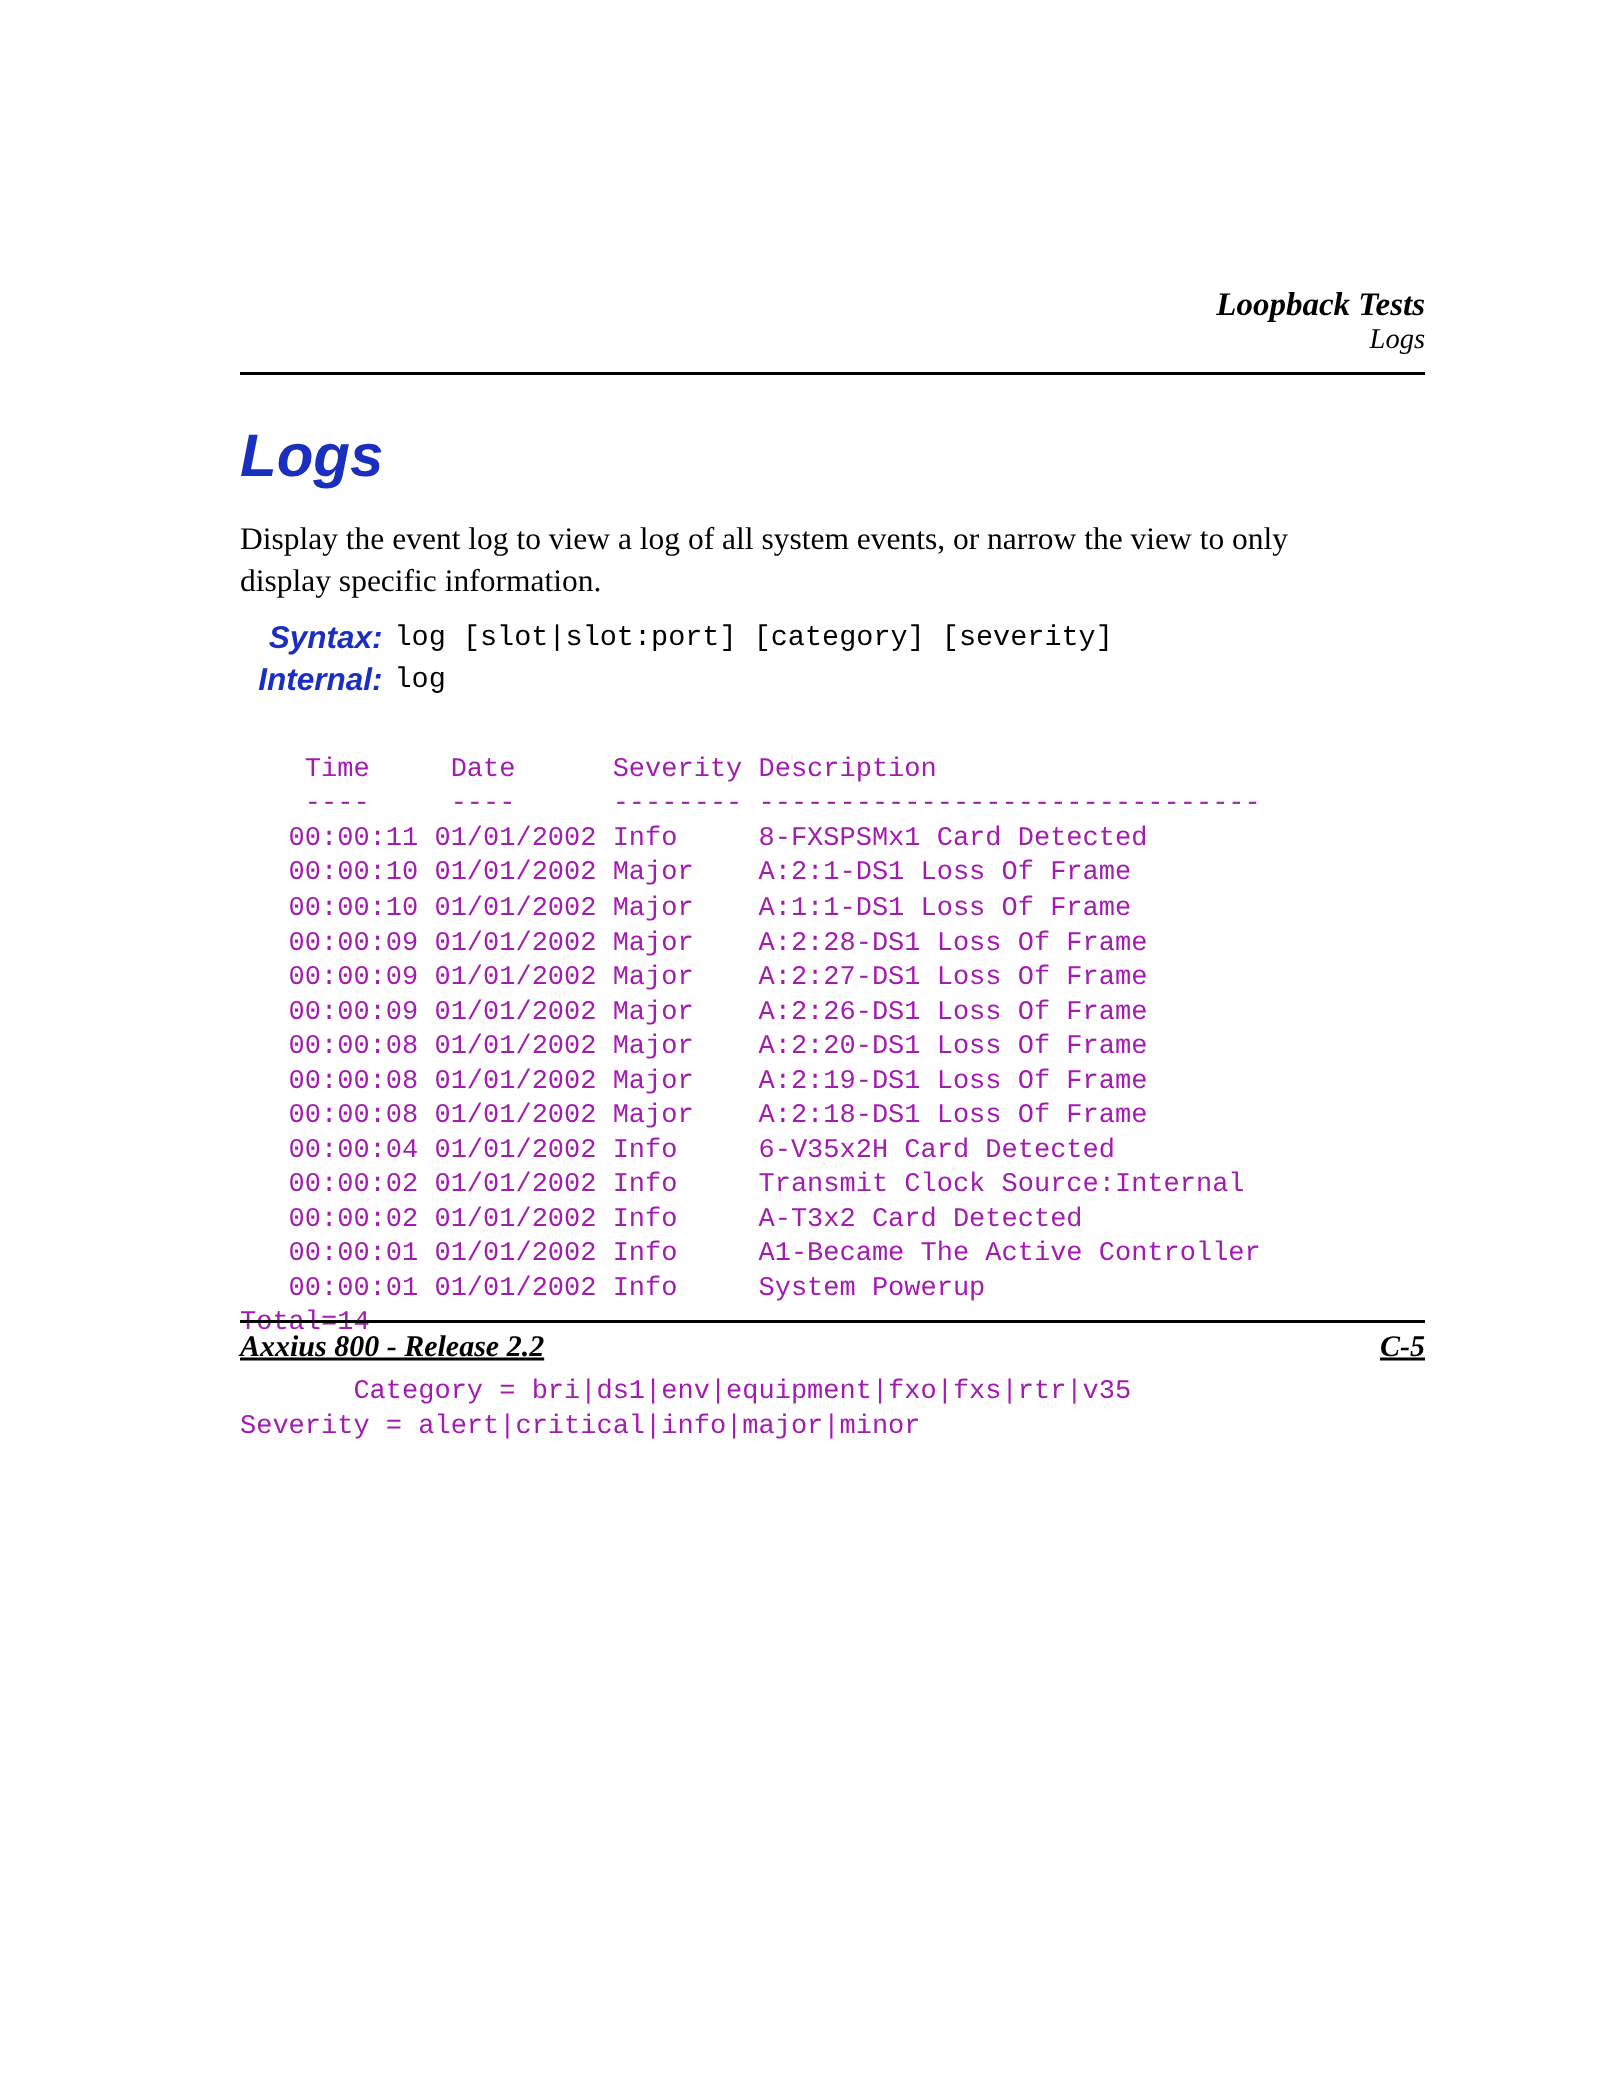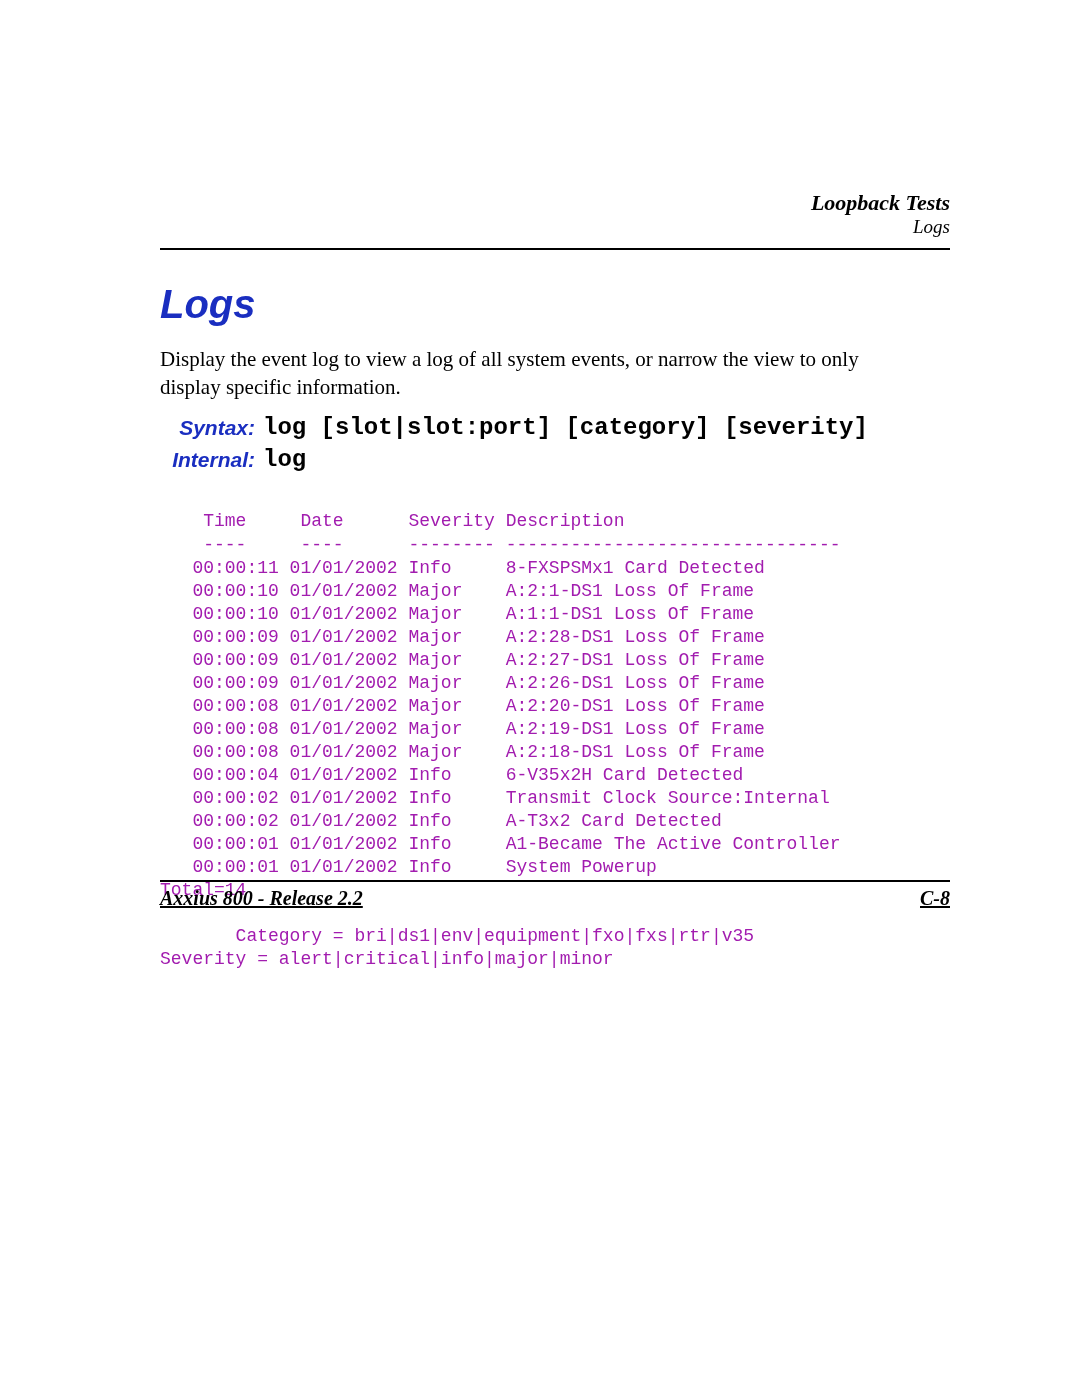--- a/index.html
+++ b/index.html
@@ -67,22 +67,22 @@
     font-style: italic;
     font-weight: bold;
     font-size: 21px;
     width: 95px;
     text-align: right;
     flex: 0 0 auto;
     margin-right: 8px;
   }
   .mono {
     font-family: "Courier New", Courier, monospace;
-    font-weight: bold;
-    font-size: 24px;
+    font-weight: normal;
+    font-size: 19px;
     white-space: pre;
   }
   .log-block {
     margin-top: 34px;
     font-family: "Courier New", Courier, monospace;
     font-size: 18px;
     line-height: 1.28;
     white-space: pre;
     color: #a21caf;
   }
@@ -149,16 +149,16 @@
    00:00:01 01/01/2002 Info     A1-Became The Active Controller
    00:00:01 01/01/2002 Info     System Powerup
 Total=14
 
        Category = bri|ds1|env|equipment|fxo|fxs|rtr|v35
 Severity = alert|critical|info|major|minor</div>
 
   <div class="footer-rule"></div>
   <div class="footer">
     <span>Axxius 800 - Release 2.2</span>
-    <span>C-8</span>
+    <span>C-5</span>
   </div>
 
 </div>
 
 </body></html>

